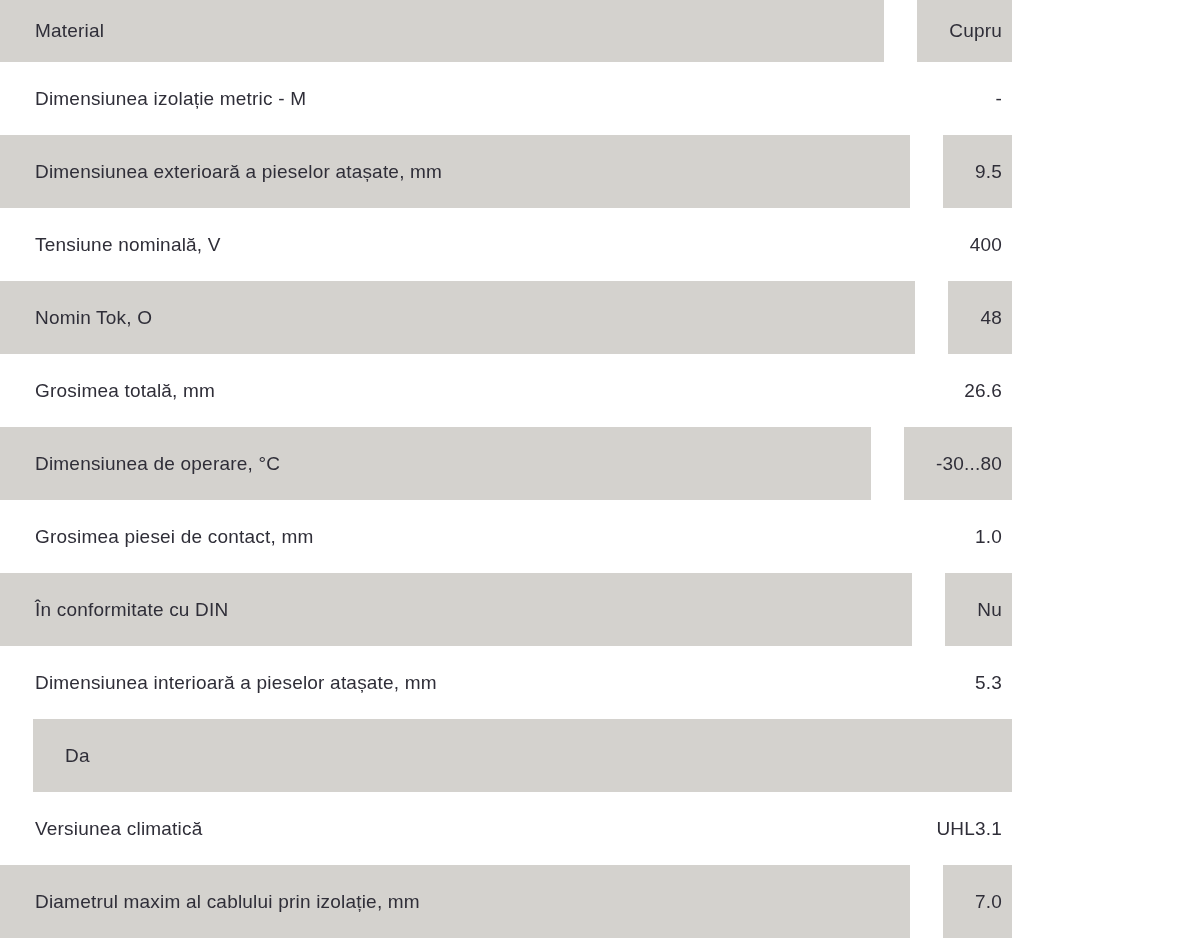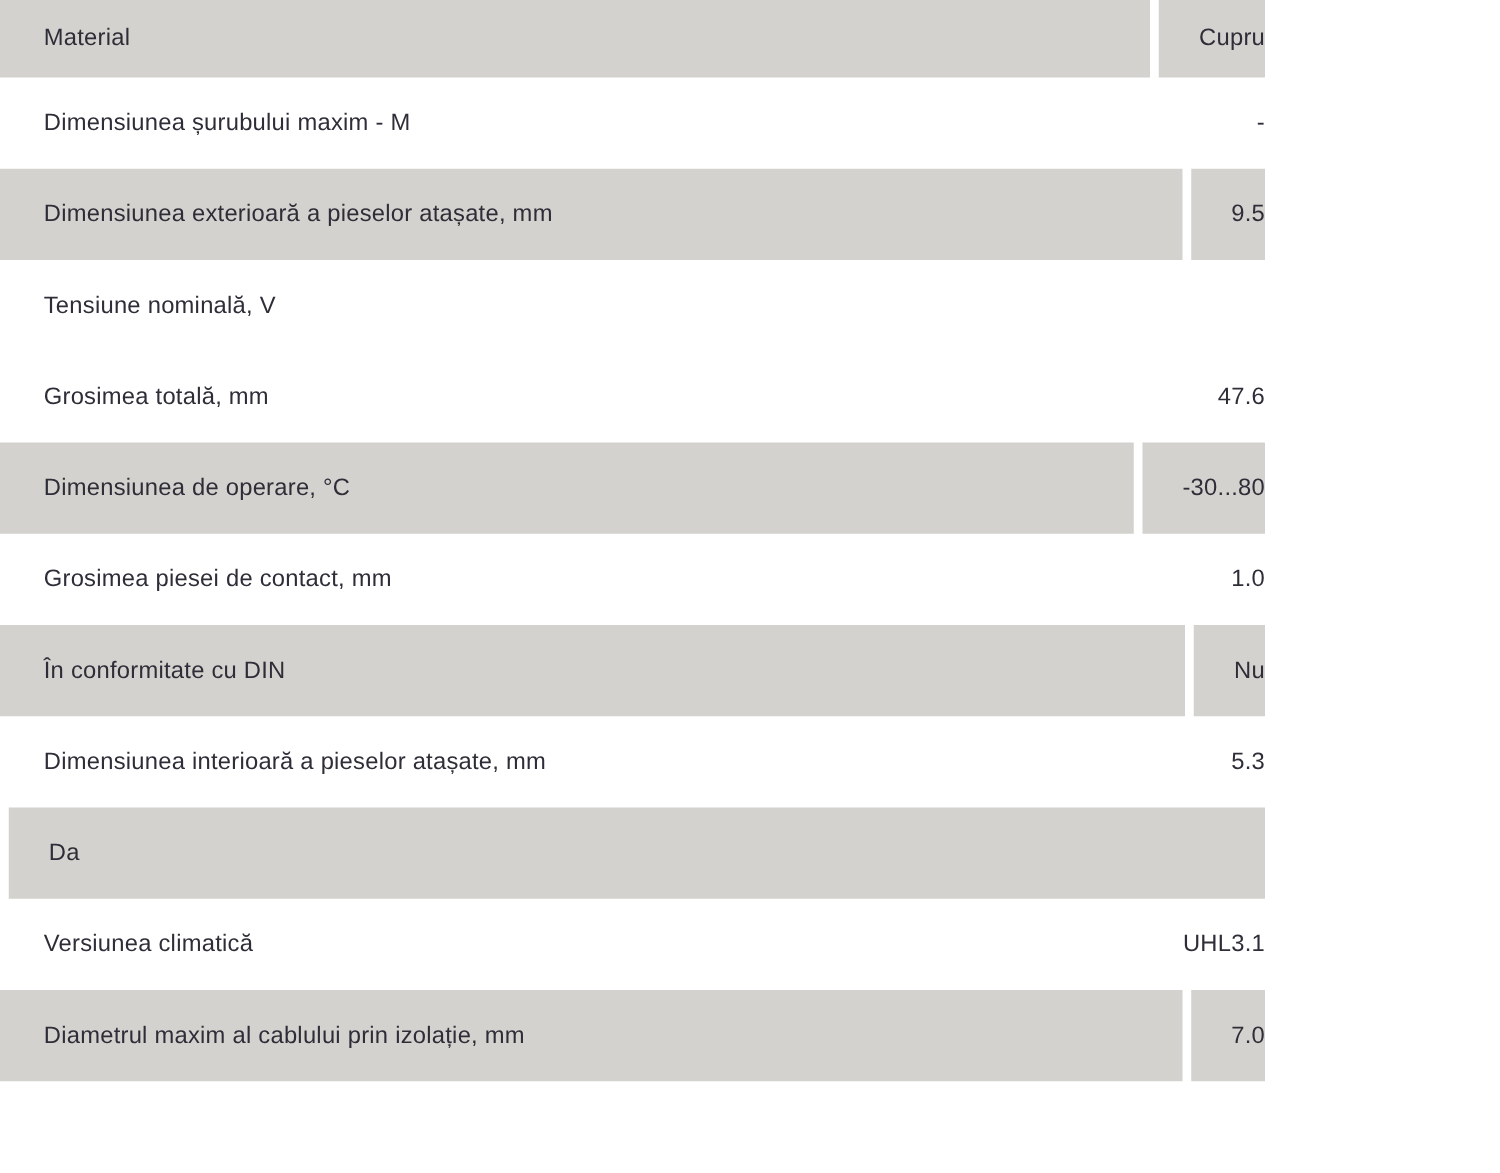--- a/index.html
+++ b/index.html
@@ -36,57 +36,65 @@
     padding-left: 35px;
     padding-right: 20px;
   }
   .spec-row .gap {
     width: 7px;
     flex: 0 0 7px;
   }
   .spec-row .cell.value {
     flex: 1;
     padding-left: 32px;
+    padding-right: 10px;
+    margin-left: 26px;
   }
   .spec-row.alt .cell {
     background: var(--alt-bg, #d4d2ce);
   }
 </style>
 </head>
 <body>
 
 <div id="spec-table" style="--alt-bg: #d4d2ce; --text-color: #2f2e38;">
   <div class="spec-row alt">
     <div class="cell label">Material</div>
     <div class="gap"></div>
     <div class="cell value">Cupru</div>
   </div>
 
   <div class="spec-row">
-    <div class="cell label">Dimensiunea șurubului maxim - M</div>
+    <div class="cell label">Dimensiunea izolație metric - M</div>
     <div class="gap"></div>
     <div class="cell value">-</div>
   </div>
 
   <div class="spec-row alt">
     <div class="cell label">Dimensiunea exterioară a pieselor atașate, mm</div>
     <div class="gap"></div>
     <div class="cell value">9.5</div>
   </div>
 
   <div class="spec-row">
     <div class="cell label">Tensiune nominală, V</div>
     <div class="gap"></div>
+    <div class="cell value">400</div>
   </div>
 
+  <div class="spec-row alt">
+    <div class="cell label">Nomin Tok, O</div>
+    <div class="gap"></div>
+    <div class="cell value">48</div>
+  </div>
 
   <div class="spec-row">
     <div class="cell label">Grosimea totală, mm</div>
     <div class="gap"></div>
-    <div class="cell value">47.6</div>
+    <div class="cell value">26.6</div>
   </div>
 
   <div class="spec-row alt">
     <div class="cell label">Dimensiunea de operare, °C</div>
     <div class="gap"></div>
     <div class="cell value">-30...80</div>
   </div>
 
   <div class="spec-row">
     <div class="cell label">Grosimea piesei de contact, mm</div>

